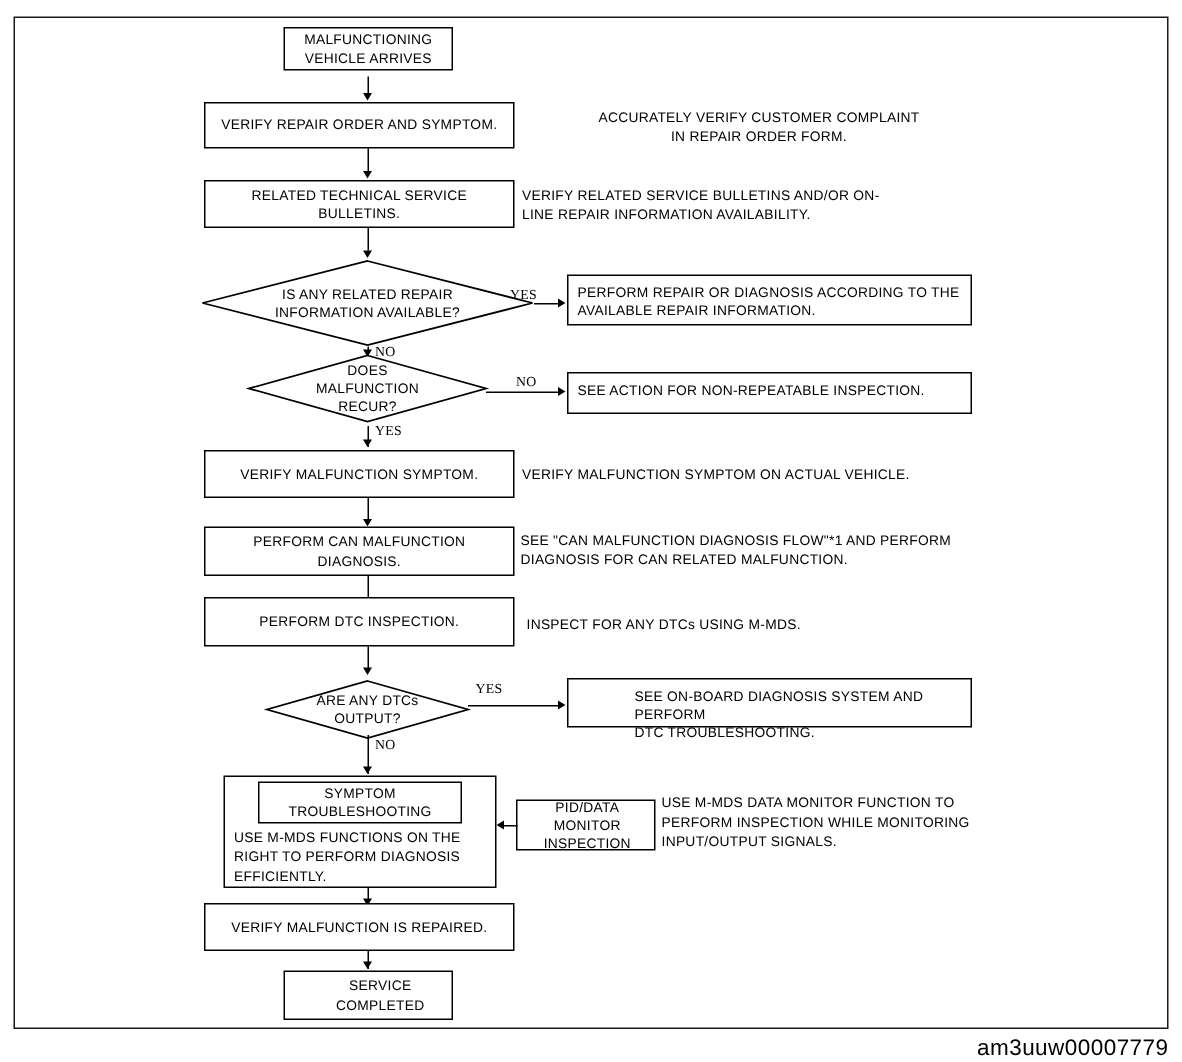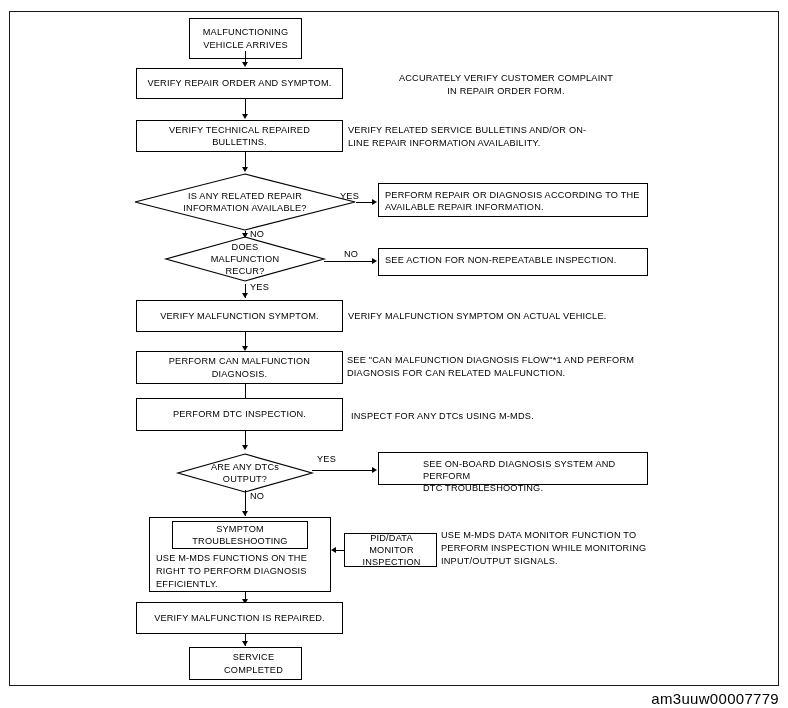--- a/index.html
+++ b/index.html
@@ -122,20 +122,21 @@
     border-top: 3.2px solid transparent;
     border-bottom: 3.2px solid transparent;
     border-right: 5.5px solid #000000;
   }
   
   .branch-label {
     position: absolute;
     font-size: 9.2px;
     letter-spacing: 0.2px;
     line-height: 1;
+    font-family: Liberation Serif, serif;
   }
   
   .subbox {
     position: absolute;
     box-sizing: border-box;
     border: 1.2px solid #000000;
     background: #ffffff;
     display: flex;
     align-items: center;
     justify-content: center;
@@ -162,40 +163,40 @@
     text-align: right;
   }
 </style>
 </head>
 <body>
 
 <div id="page">
 
   <div id="frame"></div>
 
-  <div class="box" style="left:189px; top:18px; width:113px; height:41px;">
+  <div class="box" style="left:189px; top:18px; width:113px; height:29px;">
     <span style="white-space:pre-line;">MALFUNCTIONING
 VEHICLE ARRIVES</span>
   </div>
 
   <div class="vline" style="left:245px; top:51px; height:11px;"></div>
   <div class="arrow-down" style="left:242px; top:62px;"></div>
 
   <div class="box" style="left:136px; top:68px; width:207px; height:31px;">
     <span>VERIFY REPAIR ORDER AND SYMPTOM.</span>
   </div>
 
   <div class="note" style="left:356px; top:72px; width:300px;text-align:center;">ACCURATELY VERIFY CUSTOMER COMPLAINT
 IN REPAIR ORDER FORM.</div>
 
   <div class="vline" style="left:245px; top:99px; height:15px;"></div>
   <div class="arrow-down" style="left:242px; top:114px;"></div>
 
   <div class="box" style="left:136px; top:120px; width:207px; height:32px;">
-    <span>VERIFY TECHNICAL REPAIRED BULLETINS.</span>
+    <span>RELATED TECHNICAL SERVICE BULLETINS.</span>
   </div>
 
   <div class="note" style="left:348px; top:124px; width:310px;">VERIFY RELATED SERVICE BULLETINS AND/OR ON-
 LINE REPAIR INFORMATION AVAILABILITY.</div>
 
   <div class="vline" style="left:245px; top:152px; height:15px;"></div>
   <div class="arrow-down" style="left:242px; top:167px;"></div>
 
   <div class="diamond" style="left:134px; top:173px; width:222px; height:58px;">
     <svg width="222" height="58" viewBox="0 0 222 58">

